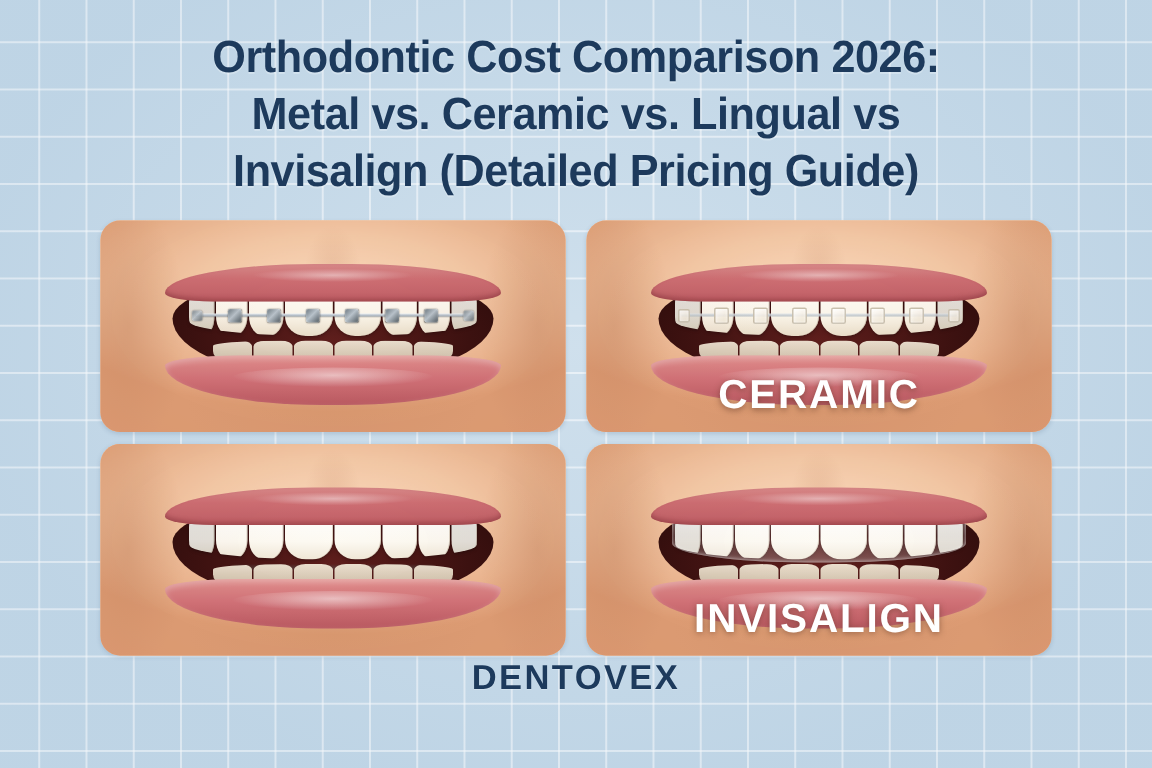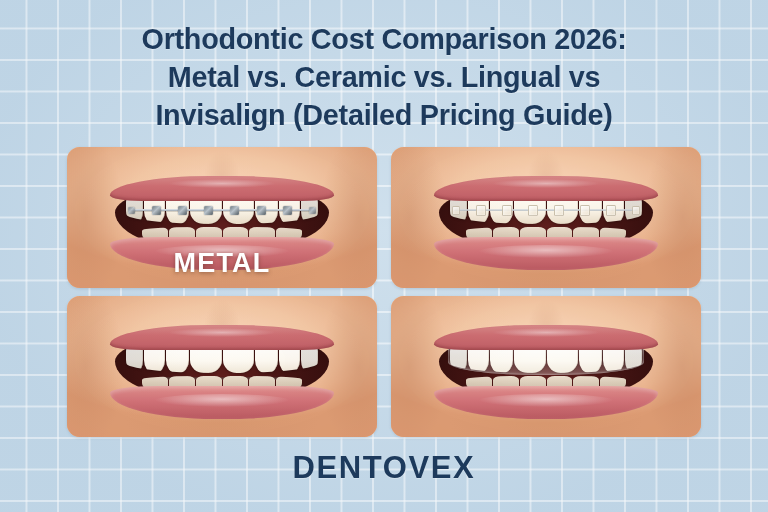--- a/index.html
+++ b/index.html
@@ -220,24 +220,24 @@
     color:#ffffff;
     font-size:27px;
     font-weight:bold;
     letter-spacing:1.2px;
     text-shadow:0 1px 4px rgba(90,50,35,0.55);
     z-index:5;
   }
 
   
   #brand {
-    position:absolute; left:0; top:450px; width:768px;
+    position:absolute; left:0; top:438px; width:768px;
     text-align:center;
     color:#1d3a5c;
-    font-size:31px;
+    font-size:23px;
     font-weight:bold;
     letter-spacing:1.6px;
     z-index:4;
     text-shadow:0 1px 0 rgba(255,255,255,0.25);
   }
 </style>
 </head>
 <body>
 
 <div id="bg-grid"></div>
@@ -287,21 +287,20 @@
           <span></span>
             <span></span>
             <span></span>
             <span></span>
         </div>
         <div class="lipU"></div>
         <div class="lipL"></div>
       </div>
       <div class="grain"></div>
     </div>
-    <div class="card-label">METAL</div>
   </div>
 
   <div class="card">
     <div class="photo ceramic">
       <div class="skin"></div>
       <div class="cheekL"></div>
       <div class="cheekR"></div>
       <div class="philtrum"></div>
       <div class="chin"></div>
       <div class="mouth">
@@ -334,20 +333,21 @@
           <span></span>
             <span></span>
             <span></span>
             <span></span>
         </div>
         <div class="lipU"></div>
         <div class="lipL"></div>
       </div>
       <div class="grain"></div>
     </div>
+    <div class="card-label">CERAMIC</div>
   </div>
 
   <div class="card">
     <div class="photo lingual bright">
       <div class="skin"></div>
       <div class="cheekL"></div>
       <div class="cheekR"></div>
       <div class="philtrum"></div>
       <div class="chin"></div>
       <div class="mouth">
@@ -406,17 +406,18 @@
             <span class="t"></span>
             <span class="t"></span>
           <span class="t"></span>
             <span class="t"></span>
         </div>
         <div class="lipU"></div>
         <div class="lipL"></div>
       </div>
       <div class="grain"></div>
     </div>
+    <div class="card-label">INVISALIGN</div>
   </div>
 
 </div>
 
 <div id="brand">DENTOVEX</div>
 
 </body></html>

